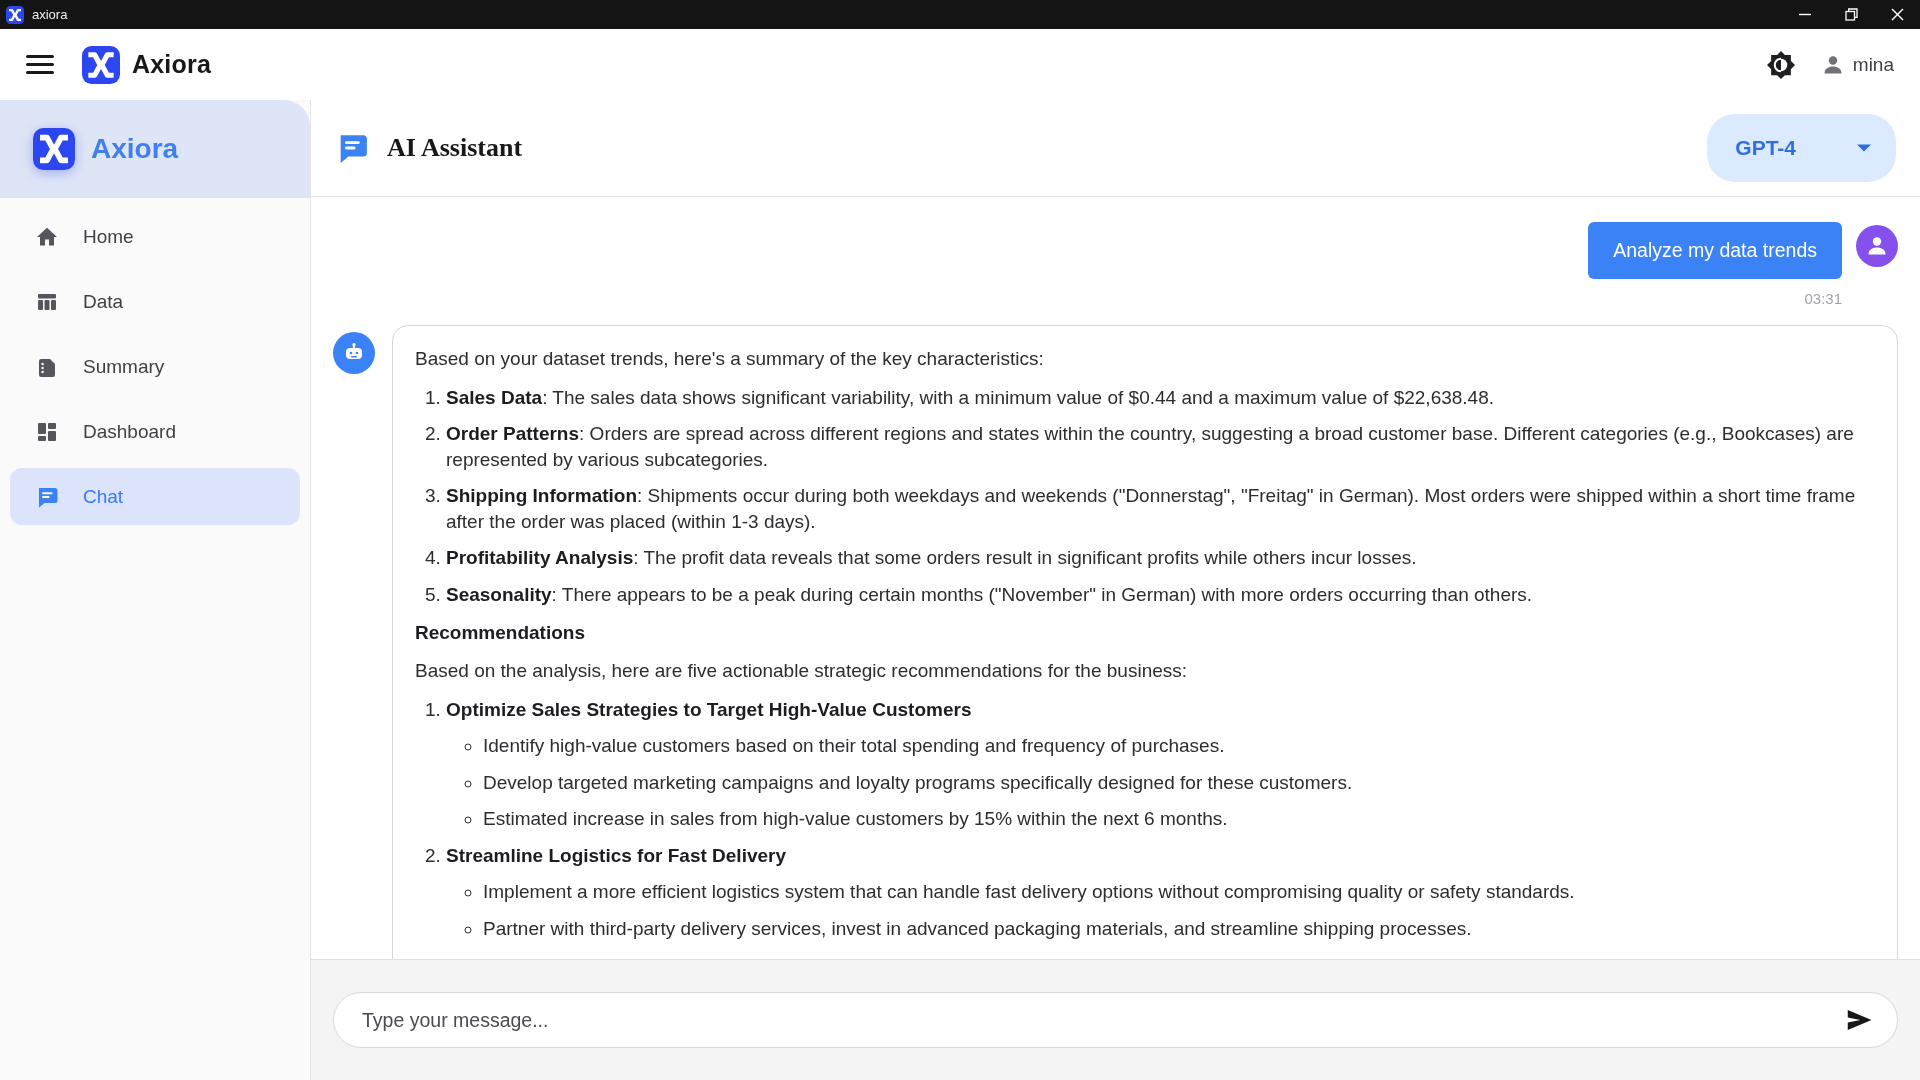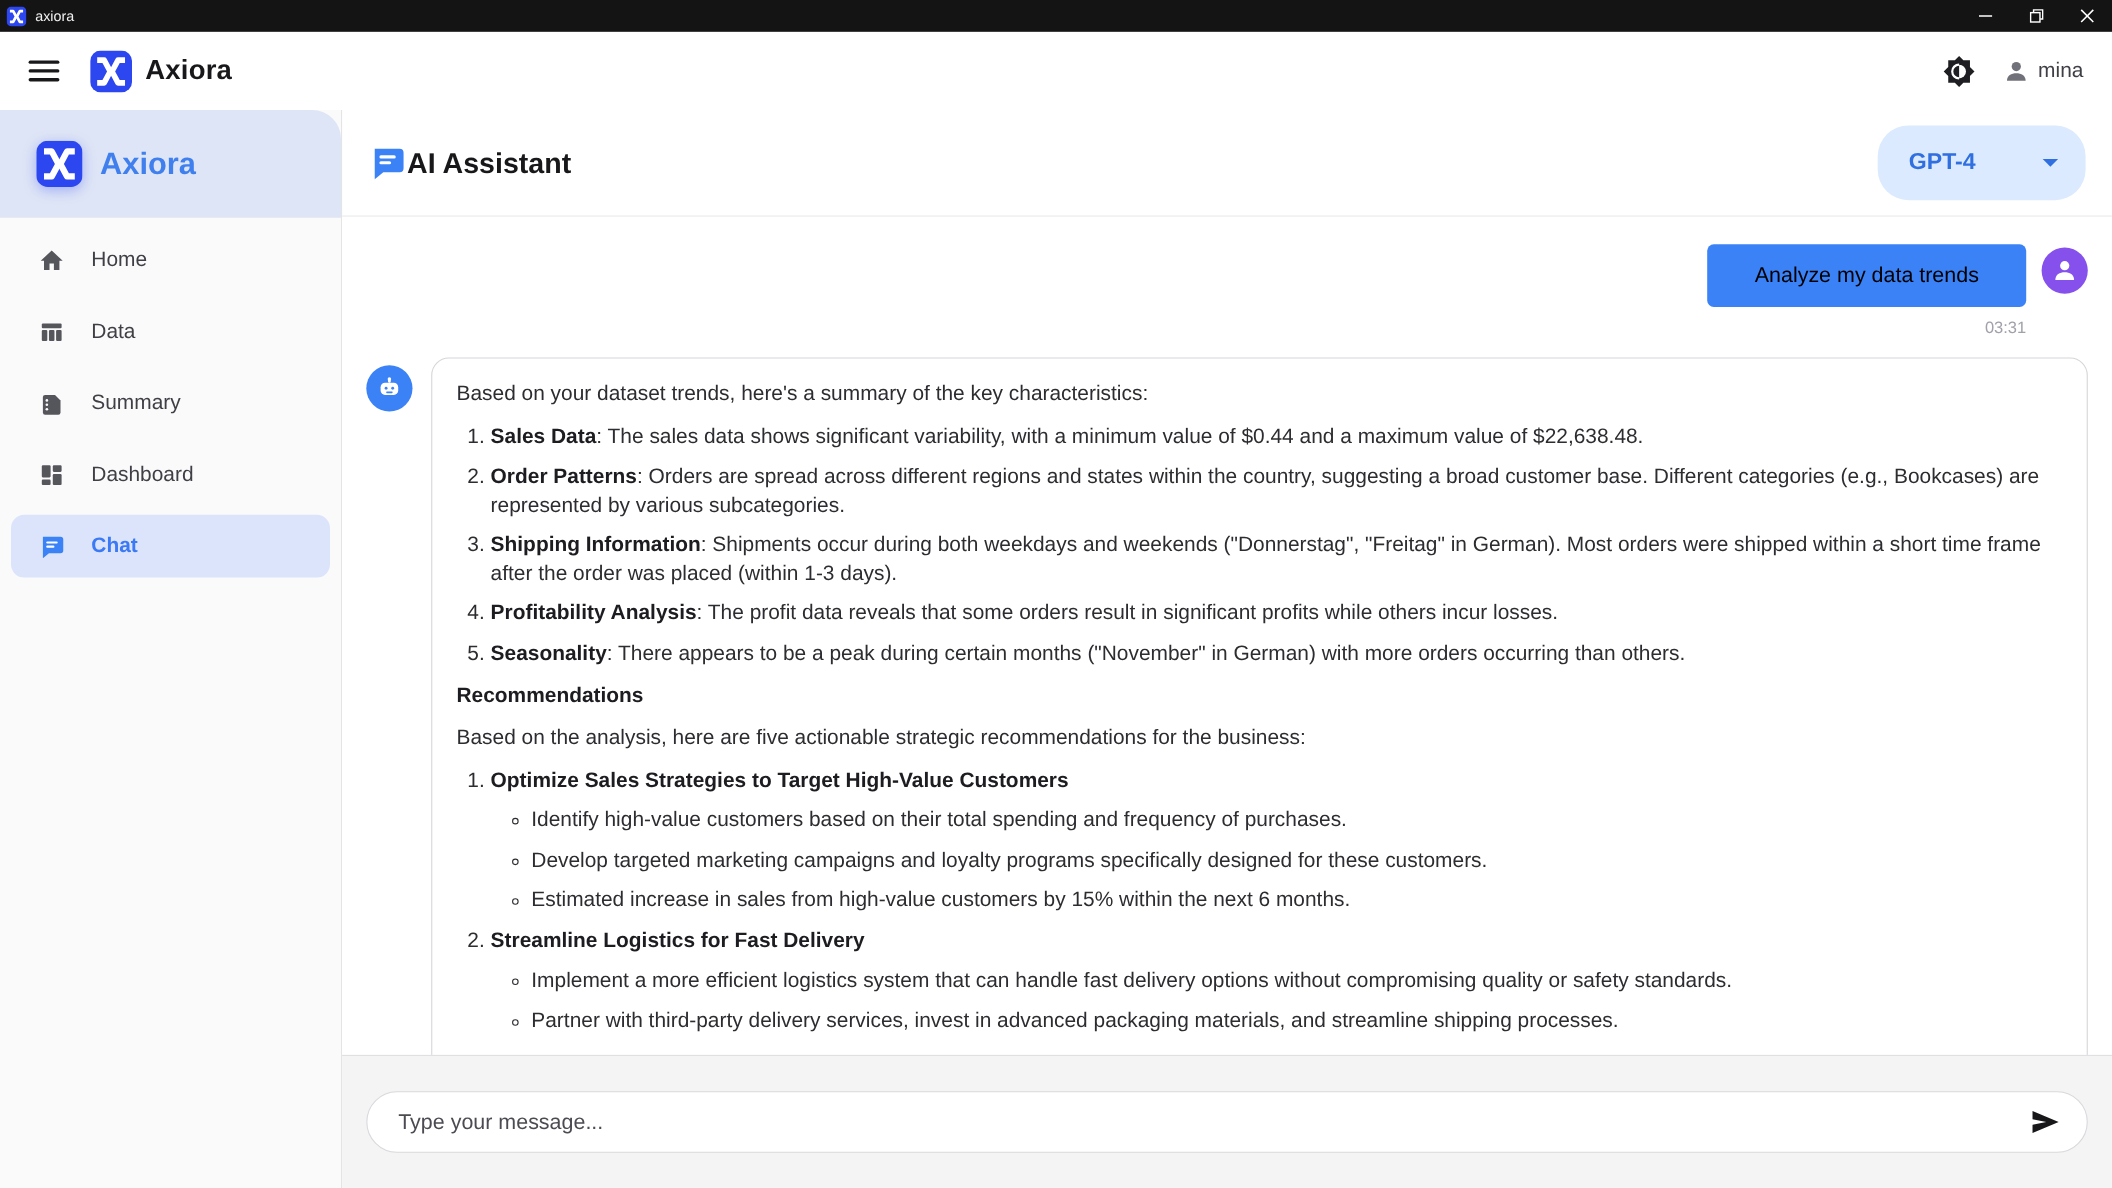--- a/index.html
+++ b/index.html
@@ -28,35 +28,35 @@
   .app-body { display:flex; height:980px; }
   .sidebar { width:311px; background:#fafafa; border-right:1px solid #e4e4e7; display:flex; flex-direction:column; }
   .side-brand { height:98px; background:#dee5f6; border-radius:0 26px 0 0; border-bottom:1px solid #e0e3ee;
     display:flex; align-items:center; padding-left:33px; gap:16px; }
   .side-brand .logo { width:42px; height:42px; filter:drop-shadow(0 3px 6px rgba(44,70,240,.35)); }
   .side-brand-name { font-size:28px; font-weight:800; color:#4080ee; }
   .nav { padding:10px 10px 0;text-align:center; }
   .nav-item { height:57px; margin-bottom:8px; display:flex; align-items:center; gap:24px;
     padding-left:25px; border-radius:12px; cursor:pointer; font-size:19px; color:#3f3f46; }
   .nav-item svg { flex:0 0 auto; }
-  .nav-item.active { background:#dbe4fb; color:#3c79f5; font-weight:700; }
+  .nav-item.active { background:#dbe4fb; color:#3c79f5; font-weight:400; }
 
   .main { flex:1; display:flex; flex-direction:column; min-width:0; }
   .main-header { height:97px; border-bottom:1px solid #e4e4e7; display:flex; align-items:center; padding:0 24px; }
-  .main-title-wrap { display:flex; align-items:center; gap:1px; }
+  .main-title-wrap { display:flex; align-items:center; gap:18px;font-family:Liberation Serif, serif; }
   .main-title { font-size:26px; font-weight:800; color:#18181b; }
   .model-select { margin-left:auto; height:68px; min-width:188px; background:#dbeafe; border-radius:28px;
     display:flex; align-items:center; padding:0 24px 0 28px; cursor:pointer; gap:60px; }
   .model-select .model-label { color:#2f6fe0; font-size:21px; font-weight:700; }
 
   
   .chat-area { flex:1; overflow:hidden; padding:25px 22px 0; background:#fff; }
   .msg-user { display:flex; justify-content:flex-end; align-items:flex-start; gap:14px; }
   .user-group { display:flex; flex-direction:column; align-items:flex-end; }
-  .bubble-user { background:#3b82f6; color:#000000; font-size:19.5px; padding:16px 43px;
+  .bubble-user { background:#3b82f6; color:#ffffff; font-size:19.5px; padding:16px 25px;
     border-radius:6px; line-height:1.3; }
   .msg-time { margin-top:11px; font-size:15px; color:#a1a1aa; }
   .avatar { width:42px; height:42px; border-radius:50%; display:flex; align-items:center; justify-content:center; flex:0 0 auto; }
   .avatar.purple { background:#8550ec; margin-top:3px; }
   .avatar.blue { background:#3b82f6; margin-top:7px; }
 
   .msg-ai { display:flex; align-items:flex-start; gap:17px; margin-top:18px; }
   .ai-card { flex:1; background:#fff; border:1.5px solid #d6d6da; border-radius:16px;
     padding:7px 22px 30px; font-size:19px; line-height:1.34; color:#2d2d31; min-height:900px; }
   .ai-card p { margin:13px 0; }

